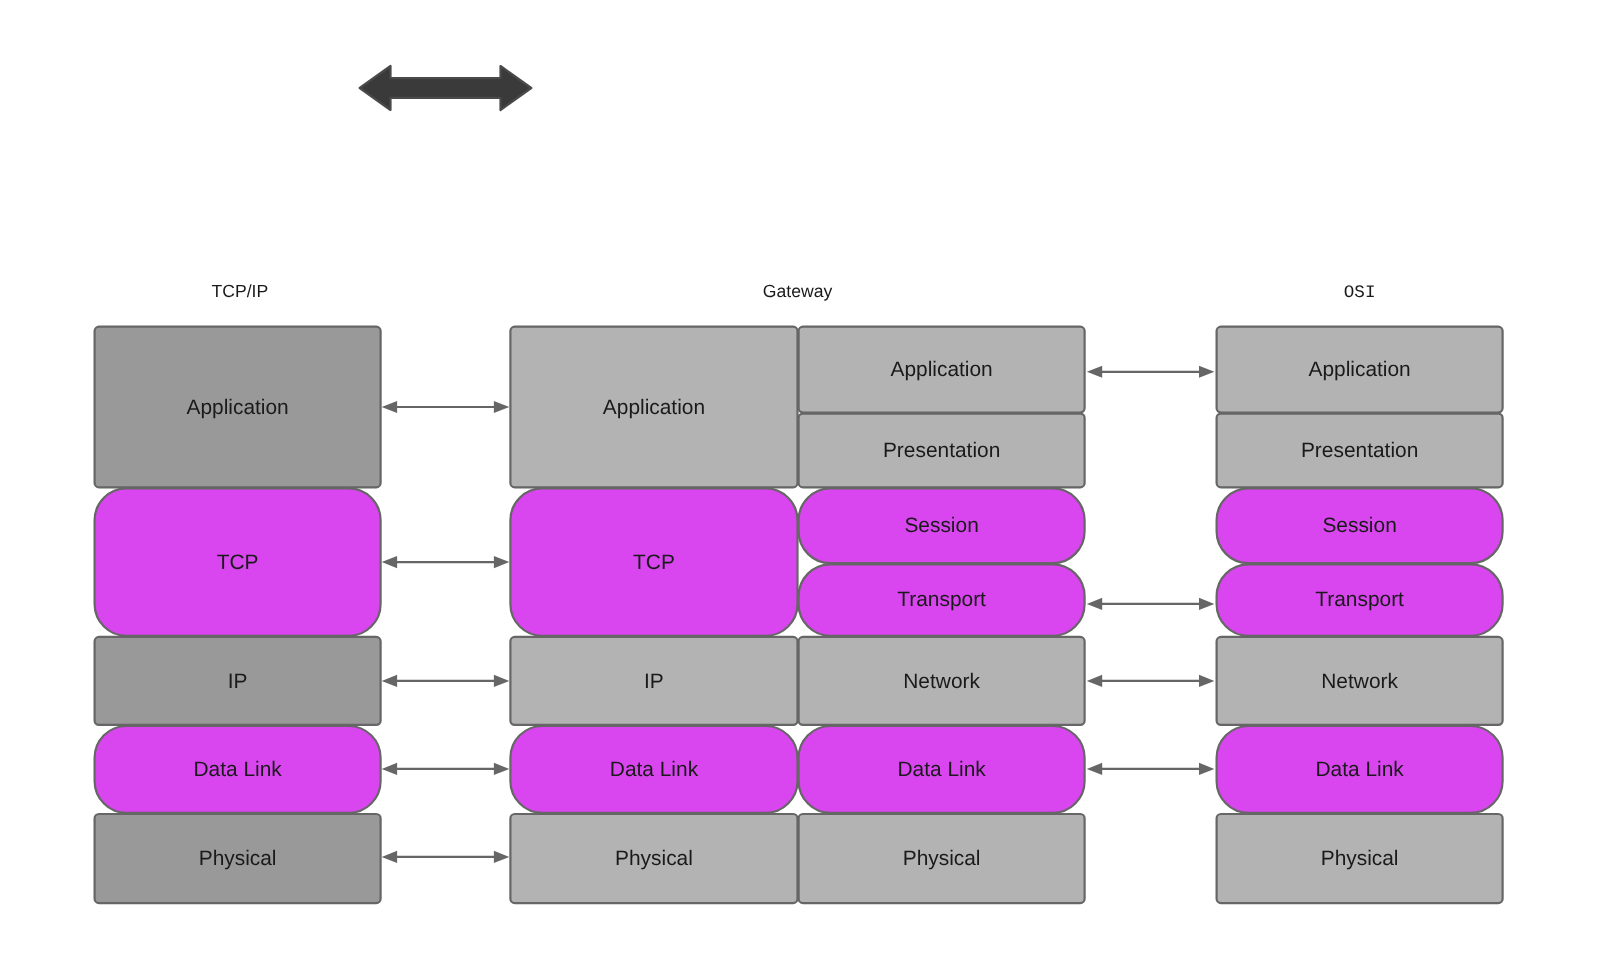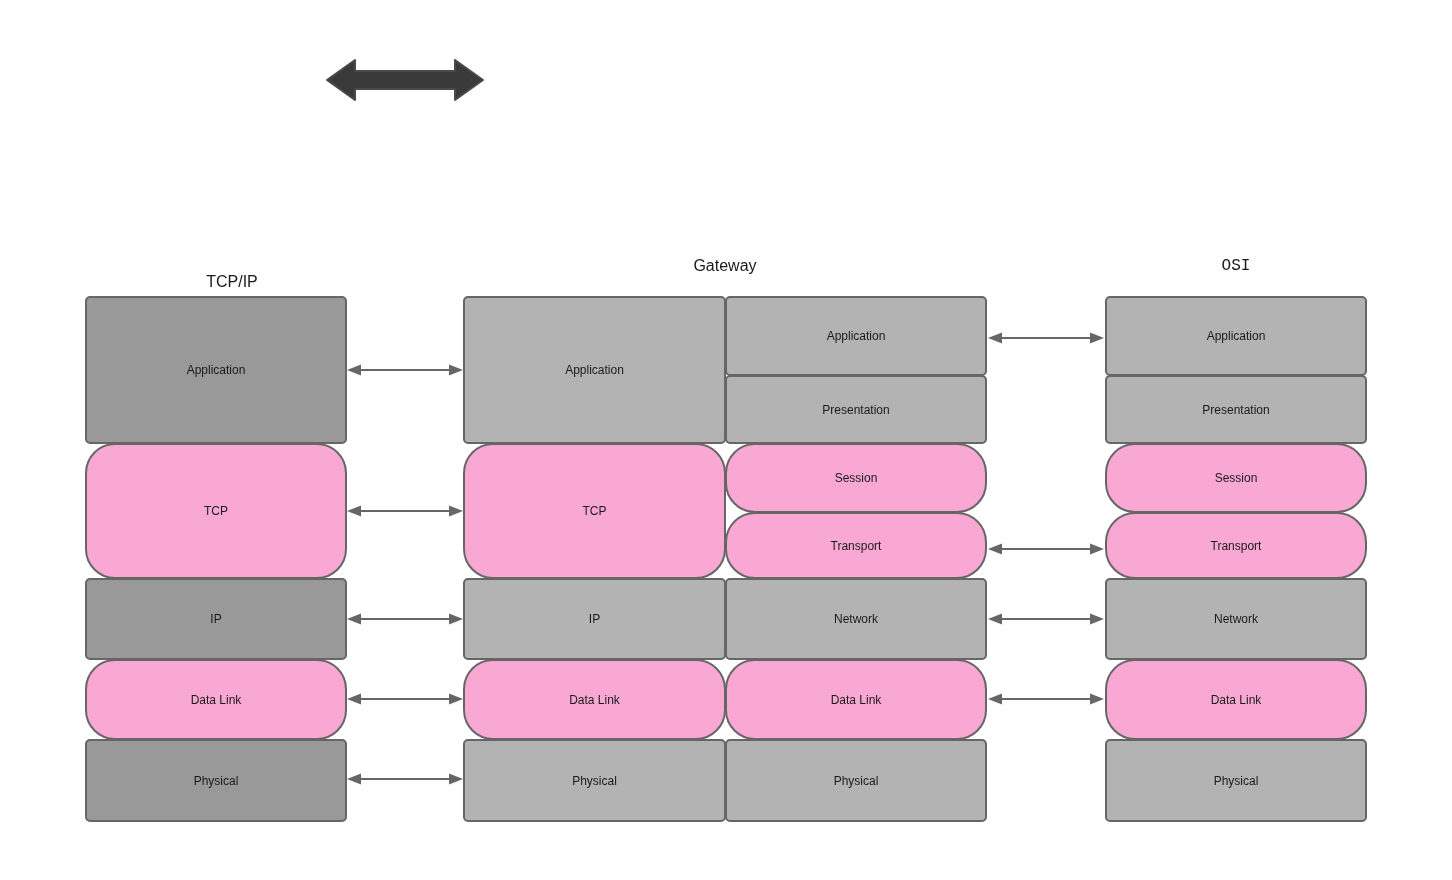--- a/index.html
+++ b/index.html
@@ -28,25 +28,25 @@
 
   
   .layer {
     position: absolute;
     box-sizing: border-box;
     border: 2px solid #666666;
     border-radius: 5px;
     display: flex;
     align-items: center;
     justify-content: center;
-    font-size: 12px;
+    font-size: 19px;
     color: #1a1a1a;
     line-height: 1;
   }
-  .fill-white { background: #f9a8d4; border-radius: 30px; }
+  .fill-white { background: #d946ef; border-radius: 30px; }
   .fill-gray-dark { background: #999999; }
   .fill-gray-light { background: #b3b3b3; }
 
   
   .arrow {
     position: absolute;
     height: 14px;
     pointer-events: none;
   }
   .arrow svg { display: block; }
@@ -61,21 +61,21 @@
 <body>
 
 <div id="canvas">
 
   <div class="top-arrow" style="left:325px; top:54px;">
     <svg width="160" height="52" viewBox="0 0 160 52">
       <path d="M 2 26 L 30 6 L 30 17 L 130 17 L 130 6 L 158 26 L 130 46 L 130 35 L 30 35 L 30 46 Z" fill="#3a3a3a" stroke="#4a4a4a" stroke-width="2" stroke-linejoin="round"></path>
     </svg>
   </div>
 
-  <div class="col-title" style="left:101px; top:258px; width:262px;margin-top:16px;">TCP/IP</div>
+  <div class="col-title" style="left:87px; top:258px; width:262px;">TCP/IP</div>
 
   <div class="col-title" style="left:463px; top:258px; width:524px;">Gateway</div>
 
   <div class="col-title" style="left:1105px; top:258px; width:262px;font-family:Liberation Mono, monospace;">OSI</div>
 
   <div class="layer fill-gray-dark" style="left:85px; top:296px; width:262px; height:148px;">Application</div>
   <div class="layer fill-white" style="left:85px; top:443px; width:262px; height:136px;">TCP</div>
   <div class="layer fill-gray-dark" style="left:85px; top:578px; width:262px; height:82px;">IP</div>
   <div class="layer fill-white" style="left:85px; top:659px; width:262px; height:81px;">Data Link</div>
   <div class="layer fill-gray-dark" style="left:85px; top:739px; width:262px; height:83px;">Physical</div>

